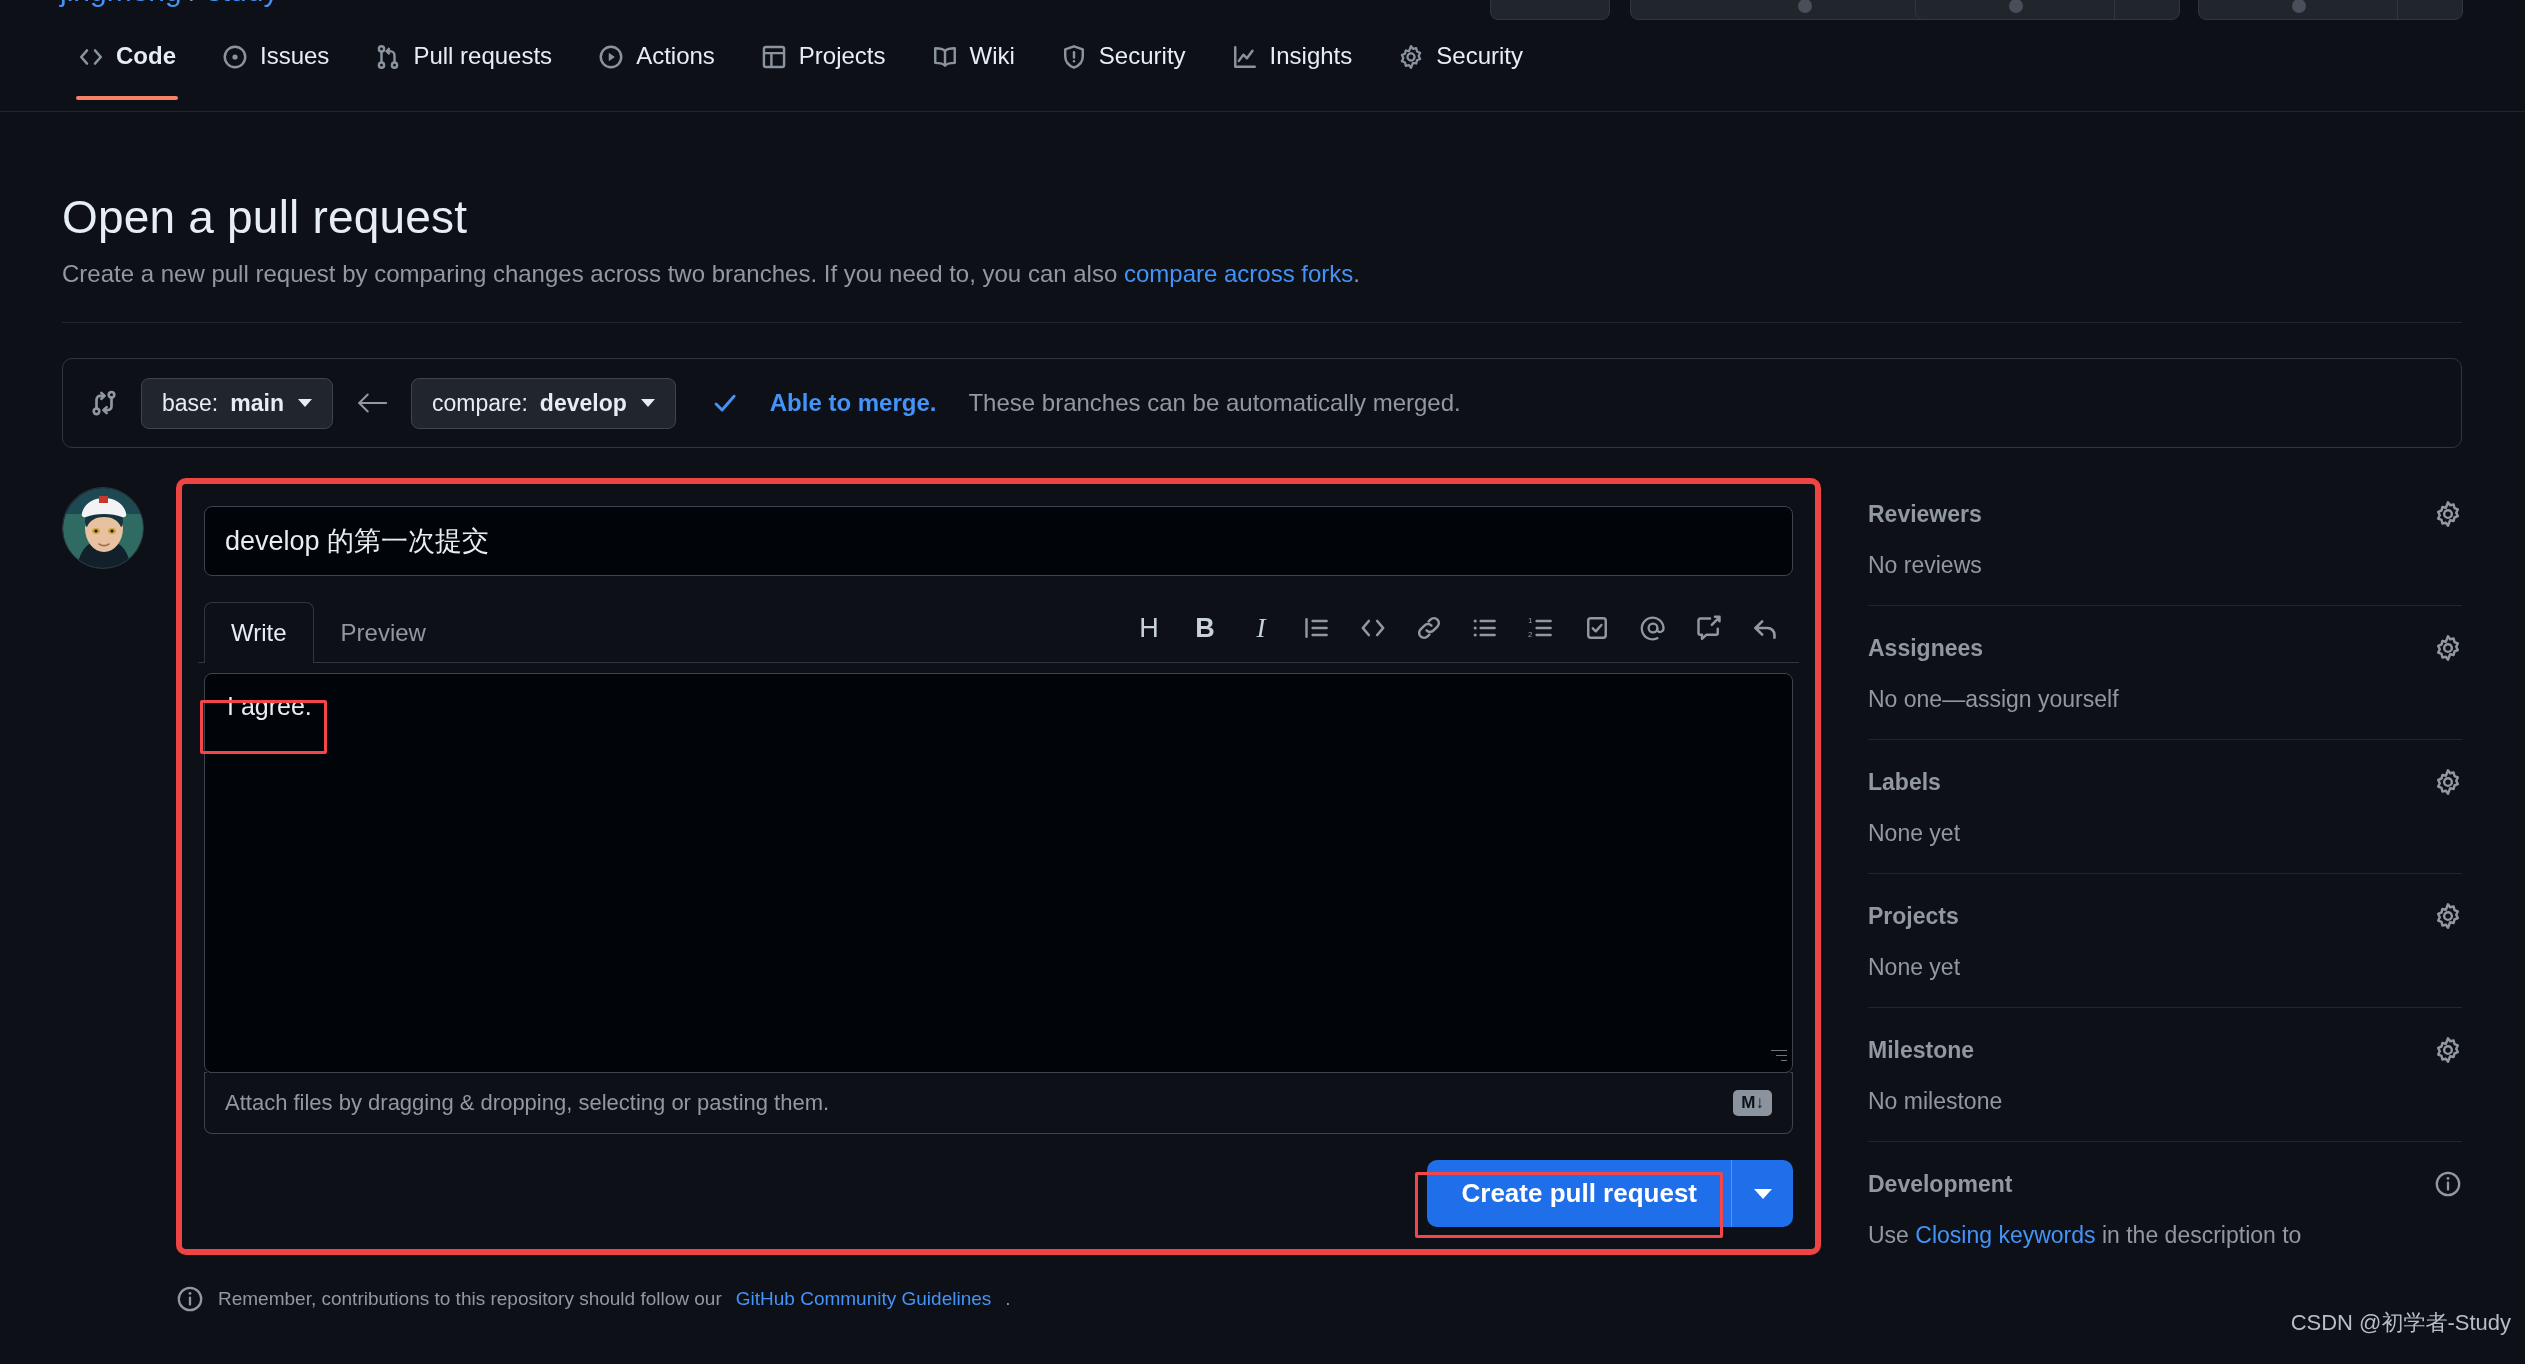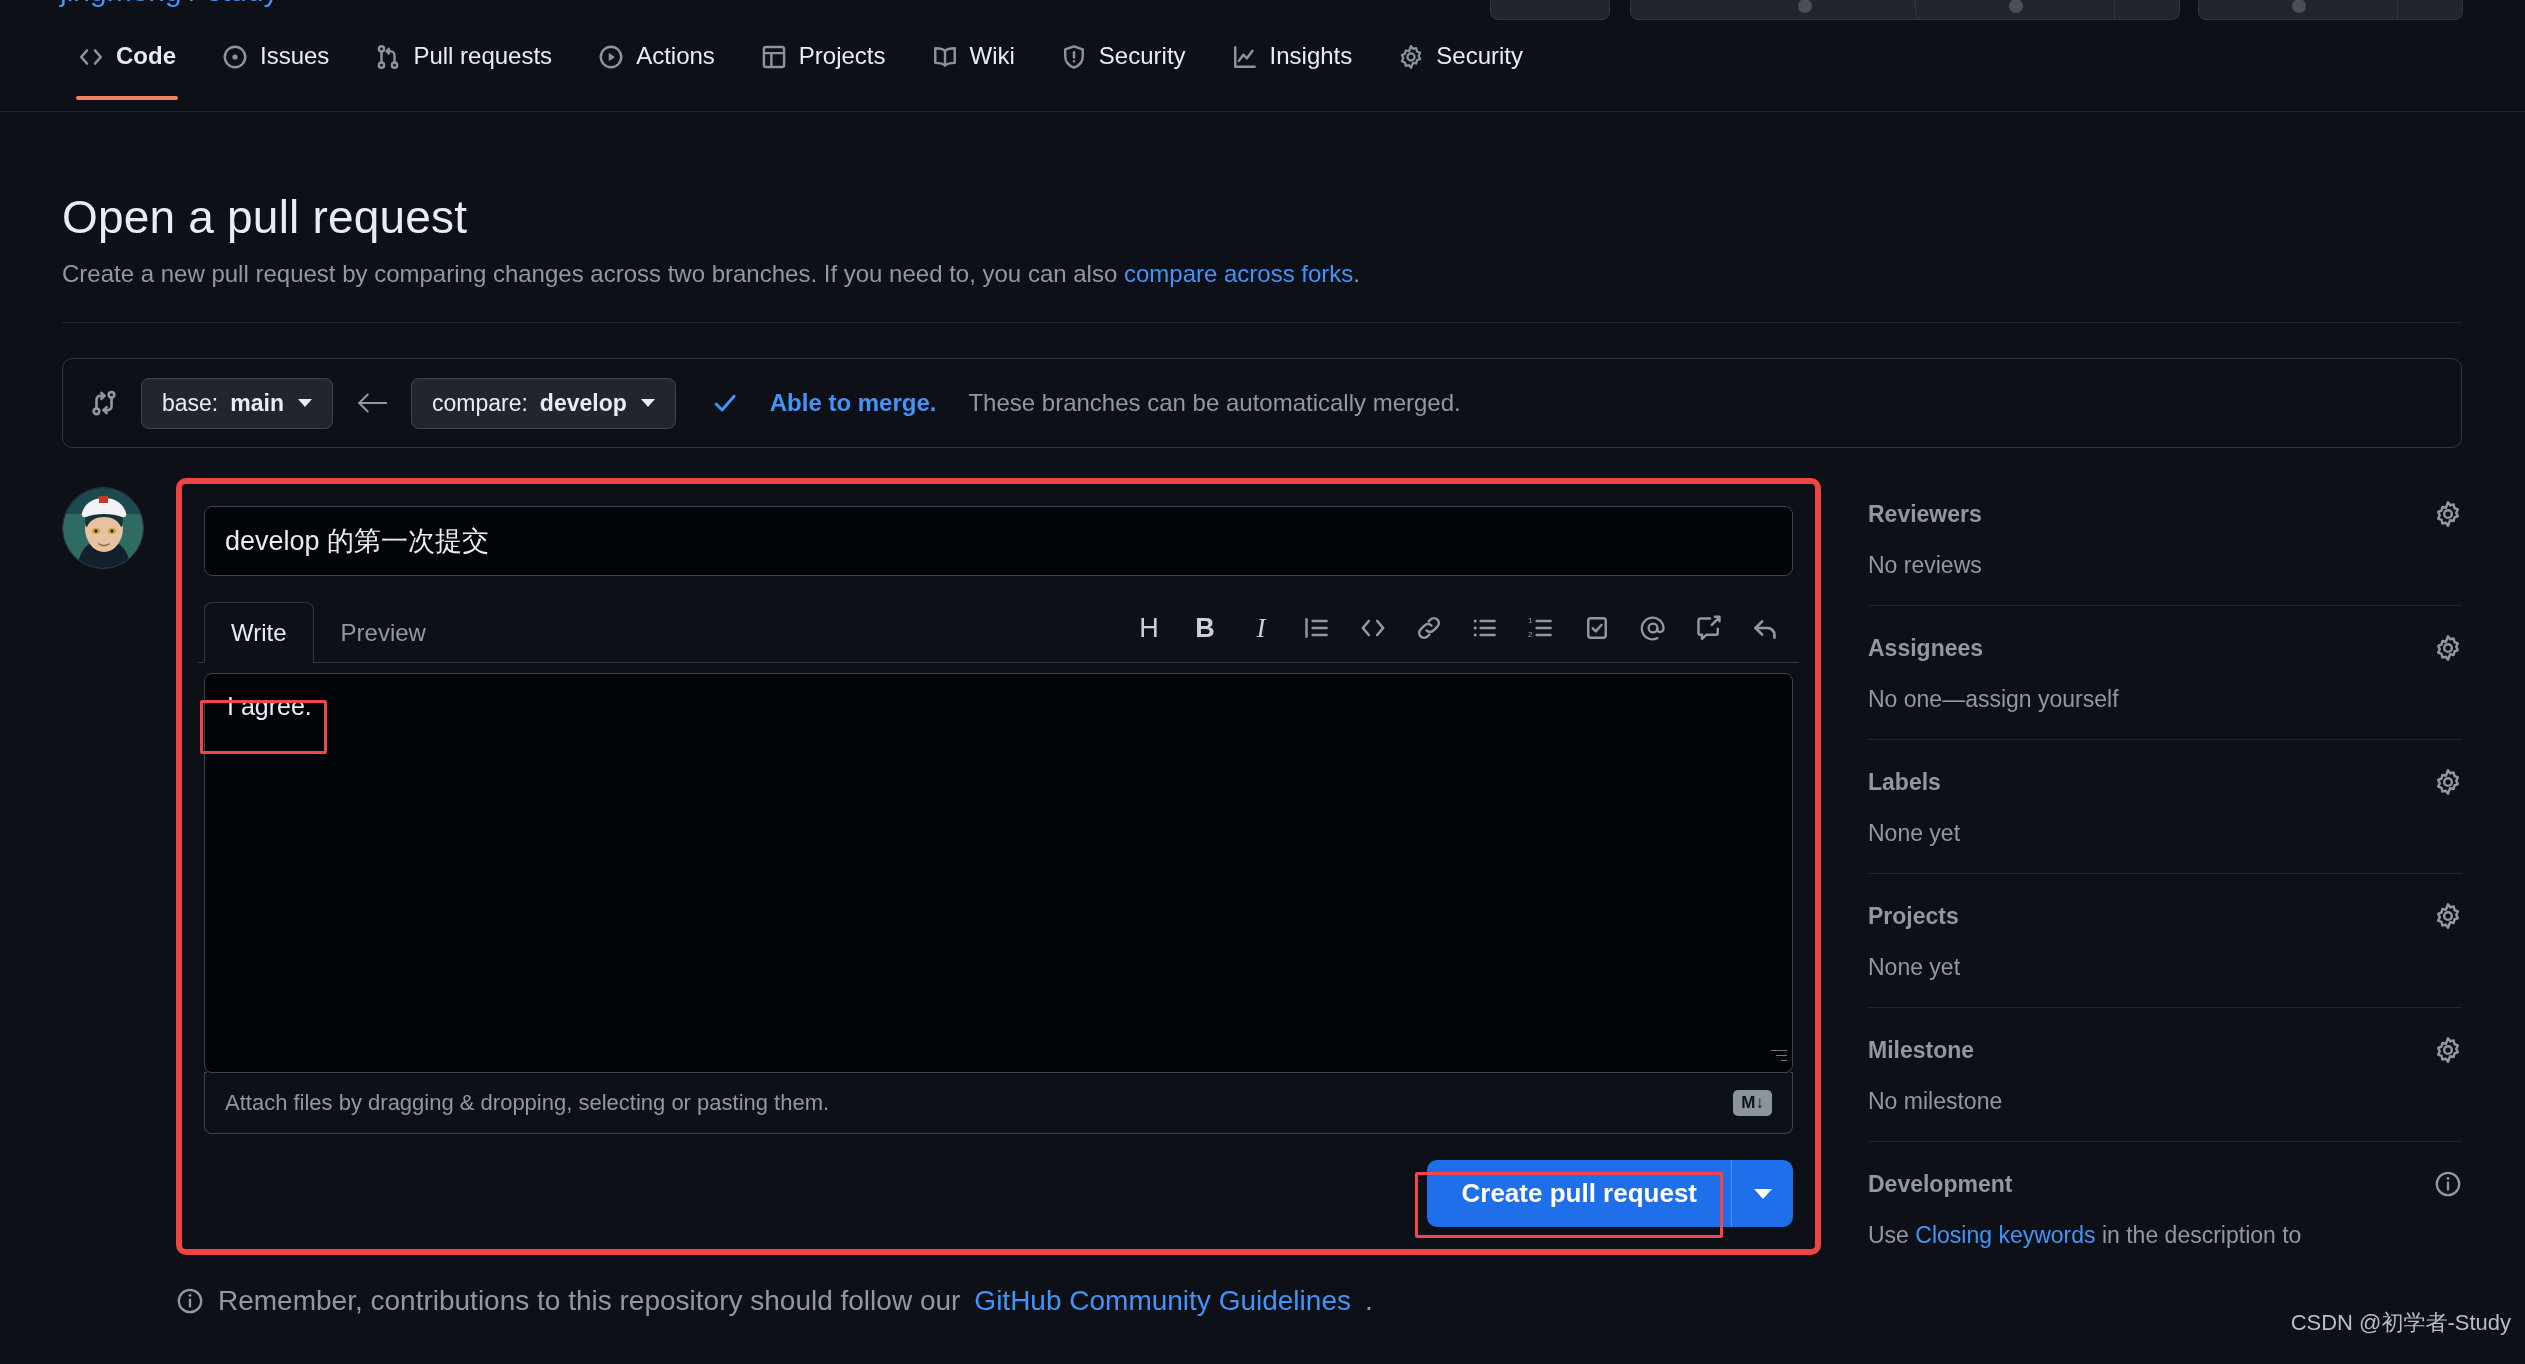--- a/index.html
+++ b/index.html
@@ -126,21 +126,21 @@
     border: none; border-radius: 10px 0 0 10px; padding: 18px 34px; cursor: pointer;
     font-family: "Liberation Sans", sans-serif;
   }
   .splitbtn {
     background: #1f6feb; border: none; border-left: 1px solid rgba(255,255,255,.25);
     border-radius: 0 10px 10px 0; width: 62px; cursor: pointer;
     display: flex; align-items: center; justify-content: center;
   }
   .splitbtn .c { width: 0; height: 0; border-left: 9px solid transparent; border-right: 9px solid transparent; border-top: 10px solid #ffffff; }
 
-  .guidelines { position: absolute; top: 1285px; left: 176px; display: flex; align-items: center; gap: 14px; font-size: 28px; color: #9198a1; }
+  .guidelines { position: absolute; top: 1285px; left: 176px; display: flex; align-items: center; gap: 14px; font-size: 19px; color: #9198a1; }
   .guidelines svg { width: 28px; height: 28px; color: #9198a1; flex: none; }
 
   
   .sidebar { position: absolute; top: 500px; left: 1868px; width: 594px; }
   .sbsection { padding: 0 0 26px 0; }
   .sbhead { display: flex; align-items: center; justify-content: space-between; }
   .sbhead .t { font-size: 23px; font-weight: bold; color: #9198a1; }
   .sbhead .gear { width: 28px; height: 28px; color: #9198a1; cursor: pointer; flex: none; }
   .sbval { margin-top: 24px; font-size: 23px; color: #9198a1; }
   .sbdiv { height: 1px; background: #21262d; margin-bottom: 28px; }

